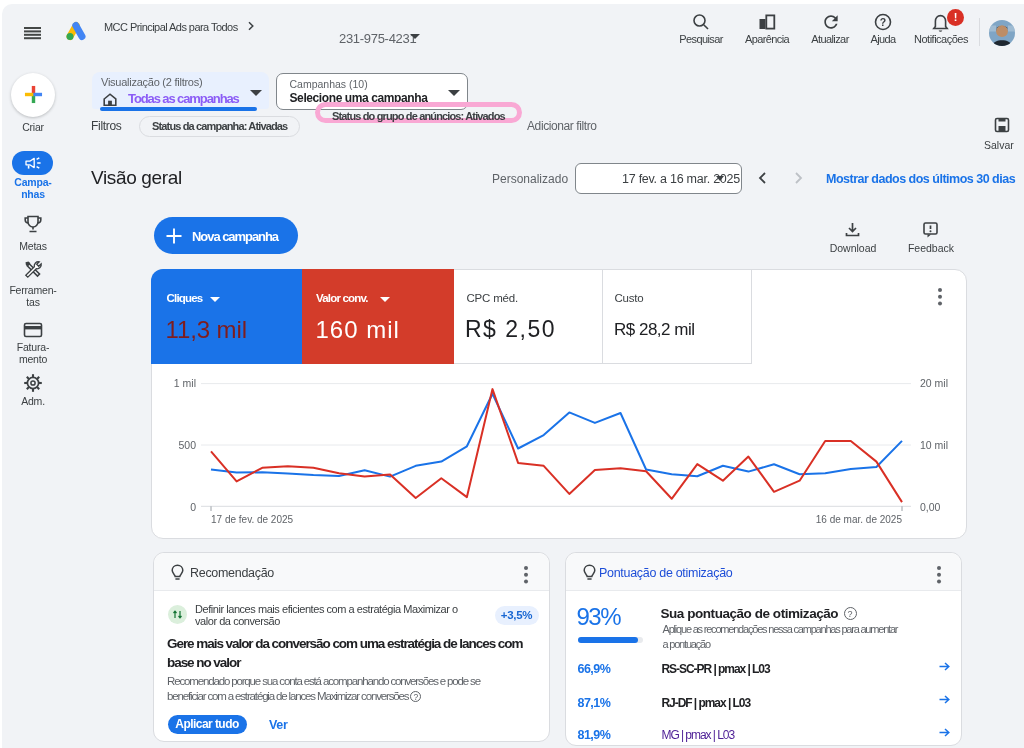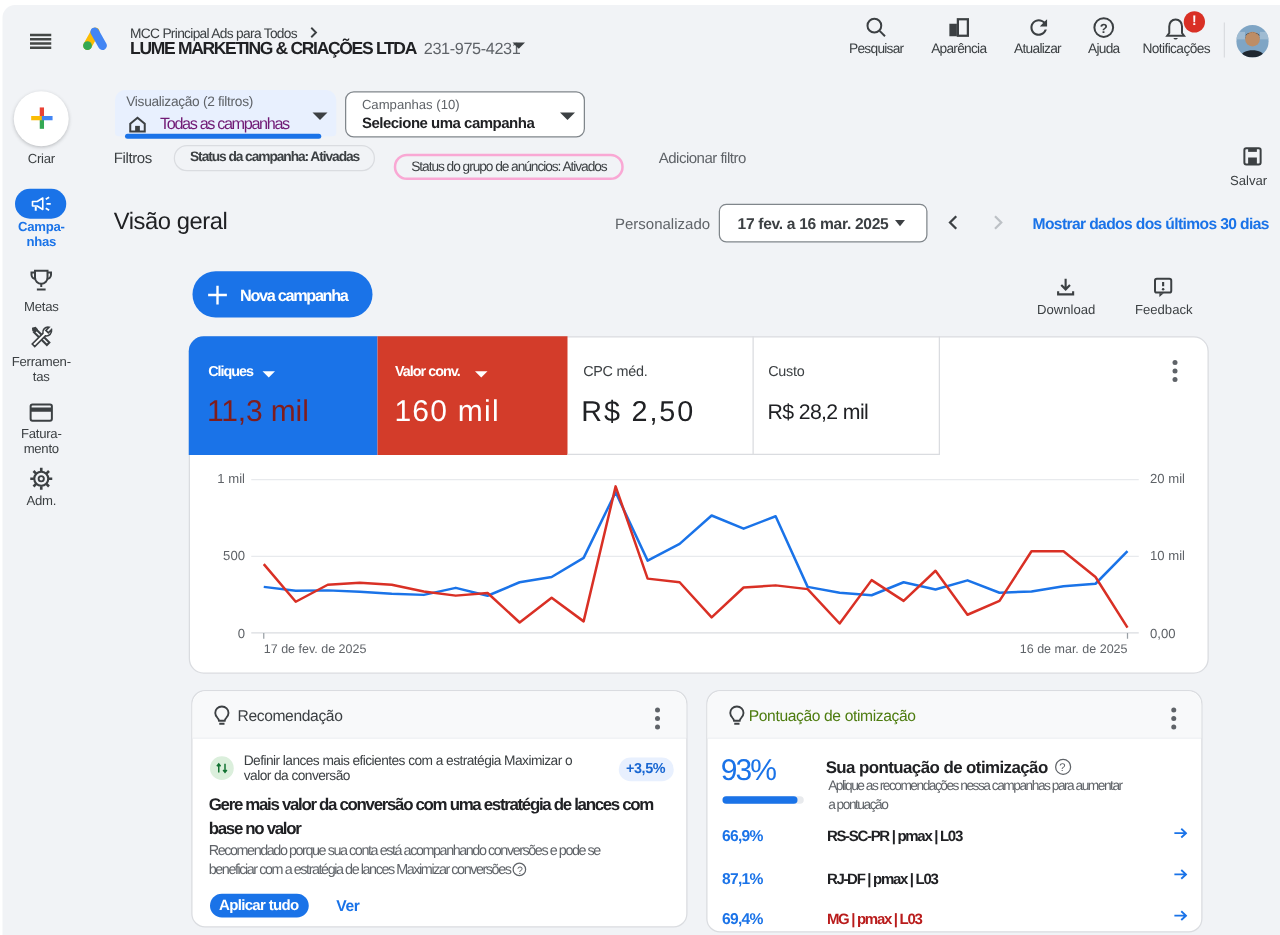--- a/index.html
+++ b/index.html
@@ -22,21 +22,20 @@
 
   <svg class="a" style="left:64px;top:21px" width="24" height="22" viewBox="0 0 24 22">
     <line x1="6" y1="15.5" x2="12.2" y2="4.5" stroke="#fbbc04" stroke-width="7" stroke-linecap="round"></line>
     <line x1="11.8" y1="4.5" x2="18" y2="15.5" stroke="#4285f4" stroke-width="7" stroke-linecap="round"></line>
     <circle cx="6" cy="15.5" r="3.5" fill="#34a853"></circle>
   </svg>
   <div class="a" style="left:104px;top:20.5px;font-size:11px;letter-spacing:-.55px;color:#3c4043">MCC Principal Ads para Todos</div>
   <svg class="a" style="left:246px;top:21px" width="10" height="10" viewBox="0 0 10 10">
       <path d="M3 1.2 L6.8 5 L3 8.8" stroke="#3c4043" stroke-width="1.5" fill="none"></path>
     </svg>
-  <div class="a" style="left:104px;top:29.5px;font-size:14px;font-weight:700;letter-spacing:-1.05px;color:#202124">LUME MARKETING &amp; CRIAÇÕES LTDA</div>
   <div class="a" style="left:339px;top:31px;font-size:13px;color:#5f6368;letter-spacing:-.3px">231-975-4231</div>
   <div class="a" style="left:410px;top:34px;width:0;height:0;border-left:5px solid transparent;border-right:5px solid transparent;border-top:5px solid #3c4043"></div>
 
   <svg class="a" style="left:691px;top:12px" width="20" height="20" viewBox="0 0 20 20">
       <circle cx="8.5" cy="8.5" r="5.5" class="ic"></circle>
       <line x1="12.7" y1="12.7" x2="17" y2="17" class="ic"></line>
     </svg>
   <div class="a toplbl" style="left:668px;top:33px;width:66px">Pesquisar</div>
   <svg class="a" style="left:757px;top:12px" width="20" height="20" viewBox="0 0 20 20">
       <rect x="2.5" y="7" width="6" height="10" fill="#3c4043"></rect>
@@ -134,43 +133,43 @@
   <div class="a navlbl" style="left:0;top:339px">Adm.</div>
 </div>
 
 <div class="a" style="left:92px;top:72px;width:176.5px;height:37px;background:#e8f0fe;border-radius:8px 8px 3px 3px"></div>
 <div class="a" style="left:100px;top:106.5px;width:157px;height:4.5px;border-radius:2.5px;background:#1a73e8"></div>
 <div class="a" style="left:101px;top:75.5px;font-size:11px;letter-spacing:-.25px;color:#5f6368">Visualização (2 filtros)</div>
 <svg class="a" style="left:102px;top:92px" width="16" height="15" viewBox="0 0 16 15">
     <path d="M2.2 7 L8 2.2 L13.8 7 L13.8 13.2 L2.2 13.2 Z" class="ic" stroke-width="1.5"></path>
     <rect x="6.1" y="8.7" width="3.8" height="4.5" fill="#3c4043"></rect>
   </svg>
-<div class="a" style="left:128px;top:90.5px;font-size:13px;font-weight:400;letter-spacing:-1.1px;color:#701a75">Todas as campanhas</div>
+<div class="a" style="left:128px;top:90.5px;font-size:13px;font-weight:700;letter-spacing:-1.1px;color:#8b5cf6">Todas as campanhas</div>
 <div class="a" style="left:250px;top:89.5px;width:0;height:0;border-left:6px solid transparent;border-right:6px solid transparent;border-top:6.5px solid #3c4043"></div>
 
 <div class="a" style="left:276px;top:72.5px;width:192px;height:37px;background:#fff;border:1px solid #80868b;border-radius:7px"></div>
 <div class="a" style="left:289.5px;top:77.5px;font-size:10.5px;color:#5f6368">Campanhas (10)</div>
 <div class="a" style="left:289.5px;top:90.5px;font-size:12px;font-weight:700;letter-spacing:-.4px;color:#202124">Selecione uma campanha</div>
 <div class="a" style="left:448px;top:89.5px;width:0;height:0;border-left:6px solid transparent;border-right:6px solid transparent;border-top:6.5px solid #3c4043"></div>
 
 <div class="a" style="left:91px;top:119px;font-size:12px;letter-spacing:-.3px;color:#3c4043">Filtros</div>
 <div class="a" style="left:139px;top:115.5px;height:21px;border:1px solid #dadce0;border-radius:11px;font-size:11px;font-weight:700;letter-spacing:-.85px;color:#3c4043;line-height:19px;padding:0 12px">Status da campanha: Ativadas</div>
-<div class="a" style="left:315px;top:123px;height:21px;border:2px solid #f9a8d4;border-radius:11px;font-size:11px;font-weight:400;letter-spacing:-.85px;color:#3c4043;line-height:19px;padding:0 12px">Status do grupo de anúncios: Ativados</div>
+<div class="a" style="left:315px;top:102px;height:21px;border:5px solid #f9a8d4;border-radius:11px;font-size:11px;font-weight:700;letter-spacing:-.85px;color:#3c4043;line-height:19px;padding:0 12px">Status do grupo de anúncios: Ativados</div>
 <div class="a" style="left:527px;top:119px;font-size:12px;letter-spacing:-.4px;color:#5f6368">Adicionar filtro</div>
 <svg class="a" style="left:994px;top:117px" width="16" height="16" viewBox="0 0 16 16">
     <rect x="1.5" y="1.5" width="13" height="13" rx="1.5" class="ic"></rect>
     <rect x="4.5" y="9" width="7" height="5.5" fill="#3c4043"></rect>
     <rect x="4.5" y="1.5" width="7" height="3" fill="#3c4043"></rect>
   </svg>
 <div class="a" style="left:984px;top:139px;width:50px;font-size:10.5px;color:#3c4043">Salvar</div>
 
 <div class="a" style="left:91px;top:167px;font-size:19px;letter-spacing:-.35px;color:#202124">Visão geral</div>
 <div class="a" style="left:492px;top:172px;font-size:12px;color:#5f6368">Personalizado</div>
 <div class="a" style="left:575px;top:163px;width:167px;height:31px;background:#fff;border:1px solid #80868b;border-radius:6px"></div>
-<div class="a" style="left:590px;top:172px;font-size:12.5px;font-weight:700;letter-spacing:-.25px;color:#3c4043">17 fev. a 16 mar. 2025</div>
+<div class="a" style="left:622px;top:172px;font-size:12.5px;font-weight:400;letter-spacing:-.25px;color:#3c4043">17 fev. a 16 mar. 2025</div>
 <div class="a" style="left:716px;top:176px;width:0;height:0;border-left:4.5px solid transparent;border-right:4.5px solid transparent;border-top:5px solid #3c4043"></div>
 <svg class="a" style="left:756px;top:171px" width="14" height="14" viewBox="0 0 14 14">
     <path d="M9 2 L4 7 L9 12" stroke="#3c4043" stroke-width="1.8" fill="none"></path>
   </svg>
 <svg class="a" style="left:791px;top:171px" width="14" height="14" viewBox="0 0 14 14">
     <path d="M5 2 L10 7 L5 12" stroke="#bdc1c6" stroke-width="1.8" fill="none"></path>
   </svg>
 <div class="a blue" style="left:826px;top:172px;font-size:12.5px;font-weight:700;letter-spacing:-.5px;white-space:nowrap">Mostrar dados dos últimos 30 dias</div>
 
 <div class="a" style="left:154px;top:217px;width:144px;height:37px;border-radius:19px;background:#1a73e8"></div>
@@ -250,38 +249,38 @@
   <div class="a" style="left:13.5px;top:161.5px;width:79px;height:19.5px;border-radius:10px;background:#1a73e8;color:#fff;font-size:12px;font-weight:700;letter-spacing:-.55px;text-align:center;line-height:19.5px">Aplicar tudo</div>
   <div class="a blue" style="left:115px;top:164.5px;font-size:12.5px;font-weight:700;letter-spacing:-.3px">Ver</div>
 </div>
 
 <div class="a card" style="left:564.5px;top:552px;width:397px;height:193.5px">
   <div class="hdr"></div>
   <svg class="a" style="left:16px;top:11px" width="15" height="17" viewBox="0 0 15 17">
       <path d="M7.5 1.2 C4.4 1.2 2.2 3.5 2.2 6.3 C2.2 8.2 3.2 9.3 4.1 10.4 C4.7 11.1 5.1 11.8 5.2 12.6 L9.8 12.6 C9.9 11.8 10.3 11.1 10.9 10.4 C11.8 9.3 12.8 8.2 12.8 6.3 C12.8 3.5 10.6 1.2 7.5 1.2 Z" fill="none" stroke="#3c4043" stroke-width="1.5"></path>
       <line x1="5.4" y1="15" x2="9.6" y2="15" stroke="#3c4043" stroke-width="1.5"></line>
     </svg>
-  <div class="a" style="left:33.5px;top:13px;font-size:12.5px;letter-spacing:-.3px;color:#4d7c0f">Pontuação de otimização</div>
+  <div class="a" style="left:33.5px;top:13px;font-size:12.5px;letter-spacing:-.3px;color:#1d4ed8">Pontuação de otimização</div>
   <div class="a dots" style="left:371.5px;top:12.5px"></div>
 
   <div class="a blue" style="left:11px;top:50px;font-size:24px;letter-spacing:-1.5px">93%</div>
   <div class="a" style="left:12.5px;top:83.8px;width:65px;height:6.5px;border-radius:3.5px;background:#e8eaed"></div>
   <div class="a" style="left:12.5px;top:83.8px;width:60px;height:6.5px;border-radius:3.5px;background:#1a73e8"></div>
   <div class="a" style="left:95px;top:52.5px;font-size:13.5px;font-weight:700;letter-spacing:-.45px;color:#202124">Sua pontuação de otimização</div>
   <div class="a" style="left:278px;top:53.5px;width:13px;height:13px;border:1.2px solid #5f6368;border-radius:50%;font-size:9px;color:#5f6368;text-align:center;line-height:12.5px">?</div>
   <div class="a" style="left:97px;top:68.5px;font-size:11px;letter-spacing:-1.2px;color:#5f6368;line-height:15px">Aplique as recomendações nessa campanhas para aumentar<br>a pontuação</div>
 
   <div class="a blue" style="left:12px;top:109px;font-size:12.5px;font-weight:700;letter-spacing:-.55px">66,9%</div>
   <div class="a" style="left:96px;top:109px;font-size:12px;font-weight:700;letter-spacing:-1.05px;color:#202124">RS-SC-PR | pmax | L03</div>
   <svg class="a" style="left:373px;top:108.5px" width="11" height="9" viewBox="0 0 11 9">
       <path d="M0.5 4.5 L9.5 4.5 M6 1 L9.8 4.5 L6 8" stroke="#1a73e8" stroke-width="1.5" fill="none"></path>
     </svg>
   <div class="a blue" style="left:12px;top:142.5px;font-size:12.5px;font-weight:700;letter-spacing:-.55px">87,1%</div>
   <div class="a" style="left:96px;top:142.5px;font-size:12px;font-weight:700;letter-spacing:-1.05px;color:#202124">RJ-DF | pmax | L03</div>
   <svg class="a" style="left:373px;top:142px" width="11" height="9" viewBox="0 0 11 9">
       <path d="M0.5 4.5 L9.5 4.5 M6 1 L9.8 4.5 L6 8" stroke="#1a73e8" stroke-width="1.5" fill="none"></path>
     </svg>
-  <div class="a blue" style="left:12px;top:175px;font-size:12.5px;font-weight:700;letter-spacing:-.55px">69,4%</div>
-  <div class="a" style="left:96px;top:175px;font-size:12px;font-weight:700;letter-spacing:-1.05px;color:#b91c1c">MG | pmax | L03</div>
+  <div class="a blue" style="left:12px;top:175px;font-size:12.5px;font-weight:700;letter-spacing:-.55px">81,9%</div>
+  <div class="a" style="left:96px;top:175px;font-size:12px;font-weight:400;letter-spacing:-1.05px;color:#4c1d95">MG | pmax | L03</div>
   <svg class="a" style="left:373px;top:174.5px" width="11" height="9" viewBox="0 0 11 9">
       <path d="M0.5 4.5 L9.5 4.5 M6 1 L9.8 4.5 L6 8" stroke="#1a73e8" stroke-width="1.5" fill="none"></path>
     </svg>
 </div>
 
 </body></html>

